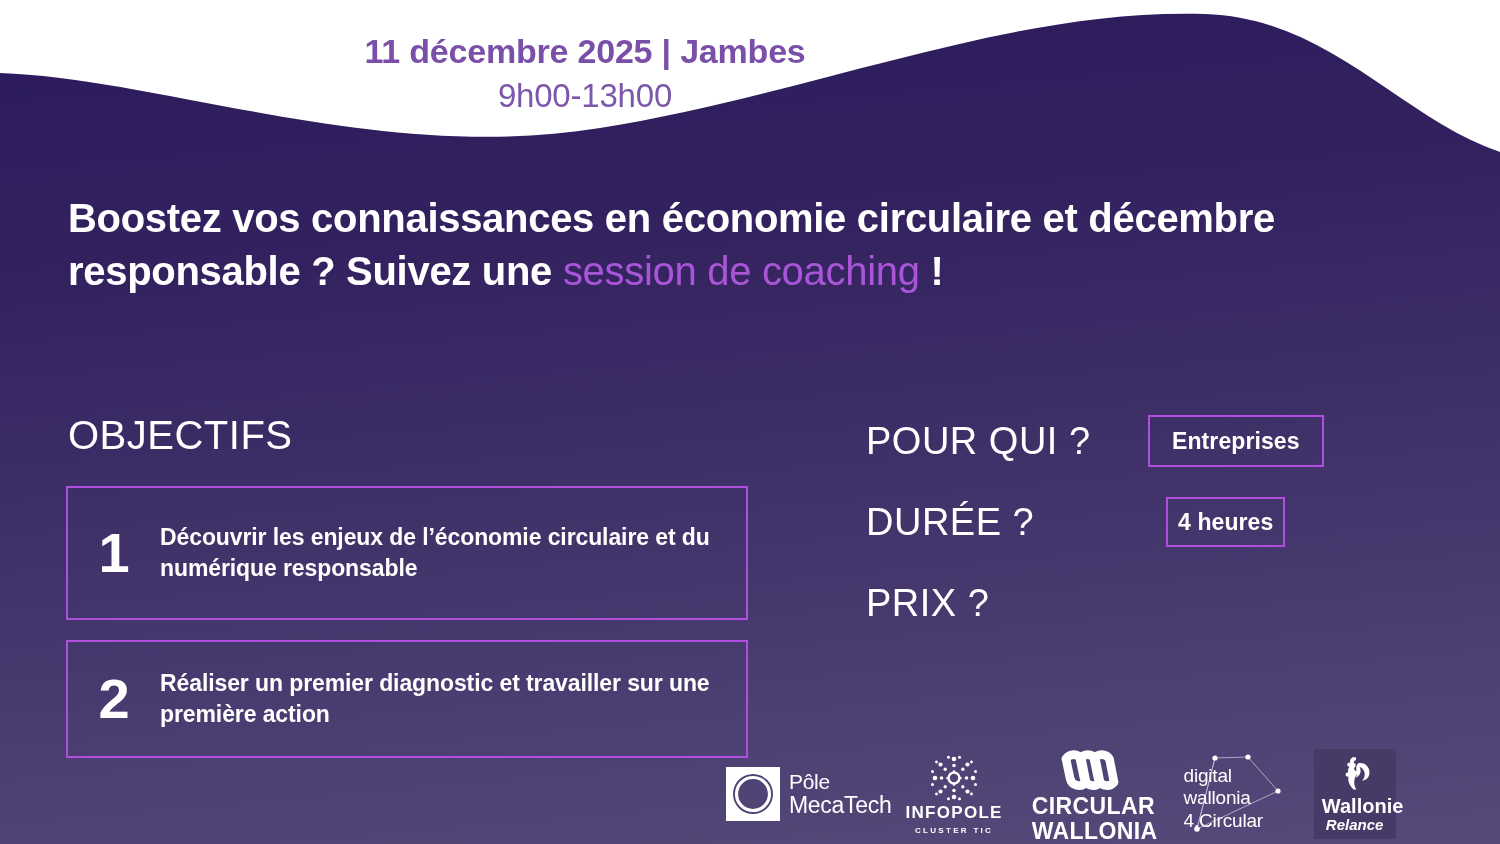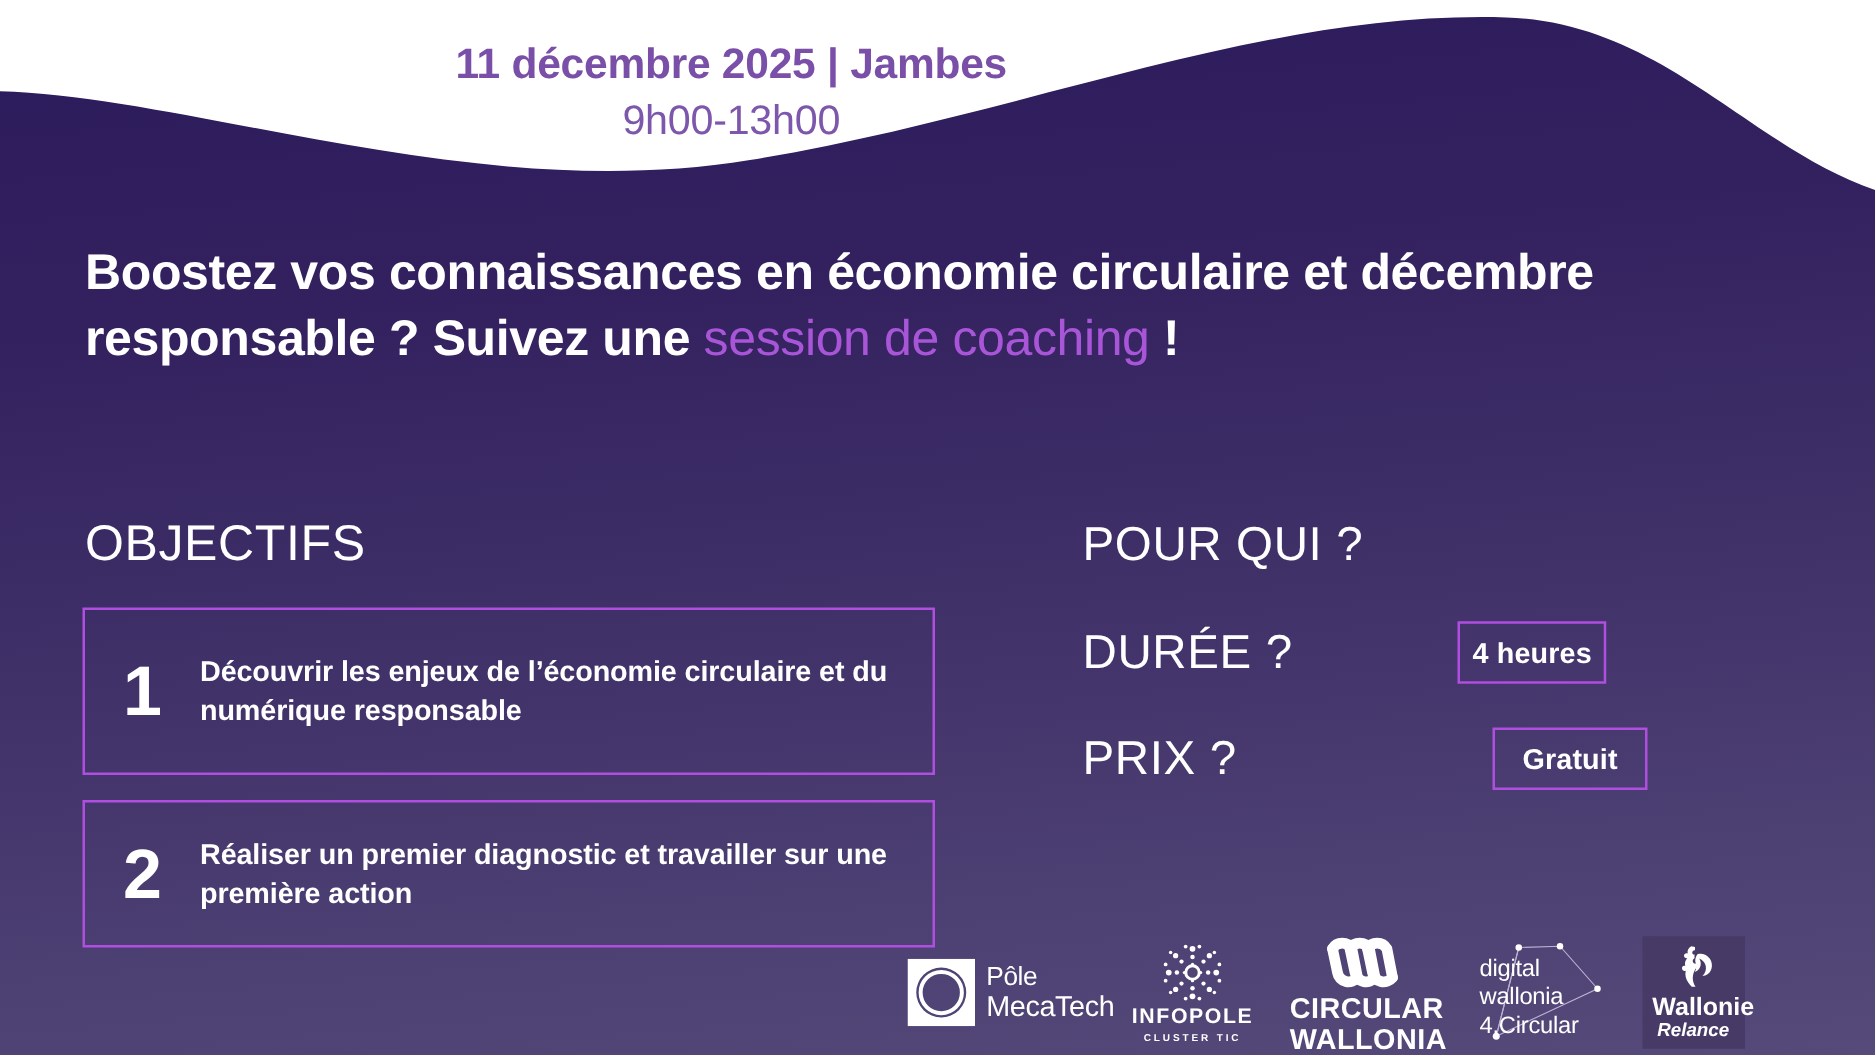--- a/index.html
+++ b/index.html
@@ -264,30 +264,30 @@
     <div class="obj-text">Découvrir les enjeux de l’économie circulaire et du numérique responsable</div>
   </div>
 
   <div class="obj-box" id="obj-2">
     <div class="obj-num">2</div>
     <div class="obj-text">Réaliser un premier diagnostic et travailler sur une première action</div>
   </div>
 
   <div class="info-row" id="row-pour-qui">
     <div class="info-label">POUR QUI ?</div>
+    <div class="badge" id="badge-entreprises">Entreprises</div>
   </div>
 
   <div class="info-row" id="row-duree">
     <div class="info-label">DURÉE ?</div>
     <div class="badge" id="badge-duree">4 heures</div>
   </div>
 
   <div class="info-row" id="row-prix">
     <div class="info-label">PRIX ?</div>
-    <div class="badge" id="badge-prix">Gratuit</div>
   </div>
 
   <div class="logos">
 
     <div class="logo" id="logo-pole-mecatech">
       <svg width="54" height="54" viewBox="0 0 54 54">
         <path d="M0,0 H54 V54 H0 Z M27,7 A20,20 0 1,0 27,47 A20,20 0 1,0 27,7 Z" fill="#ffffff" fill-rule="evenodd"></path>
         <circle cx="27" cy="27" r="16.5" fill="none" stroke="#ffffff" stroke-width="3.2"></circle>
       </svg>
       <div class="pm-text">

